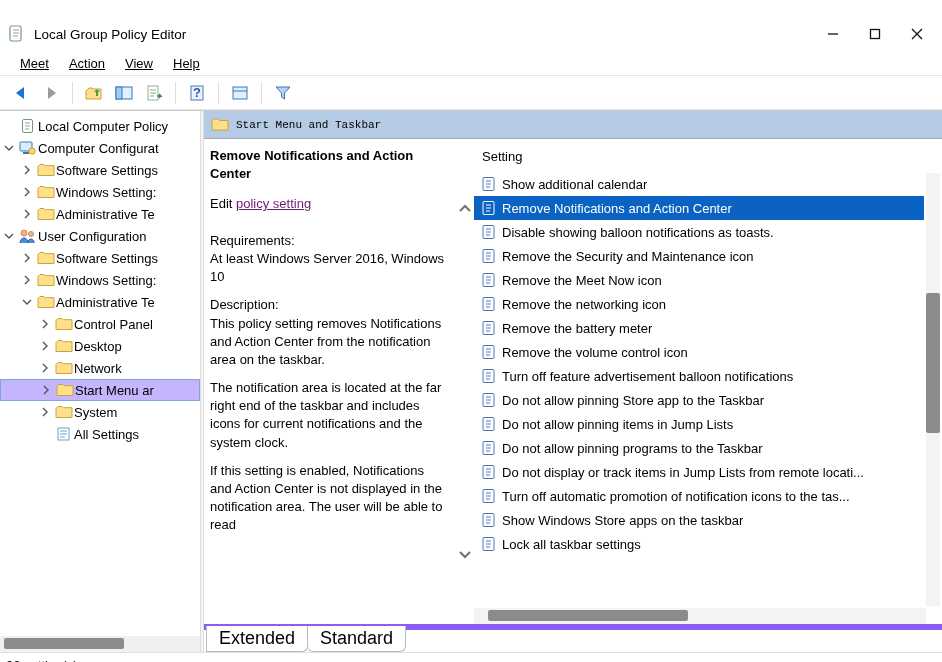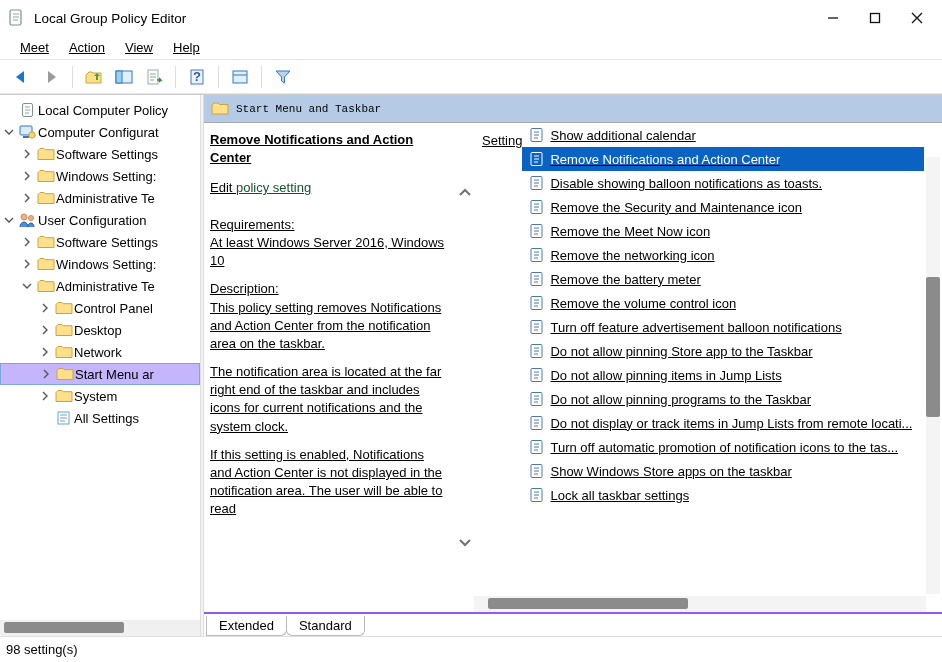--- a/index.html
+++ b/index.html
@@ -1,17 +1,17 @@
 <!DOCTYPE html>
 <html><head>
 <meta charset="utf-8">
 <style>
 * { box-sizing: border-box; font-family: "Segoe UI", Tahoma, sans-serif; font-size: 13px; }
 html, body { margin: 0; padding: 0; width: 942px; height: 662px; background: #fff; overflow: hidden; }
-.titlebar { height: 36px; display: flex; align-items: center; padding: 0 4px; }
+.titlebar { height: 36px; display: flex; align-items: center; padding: 0 4px; margin-top: 16px; }
 .titlebar .icon { width: 22px; height: 22px; margin: 0 6px 0 2px; display: flex; align-items: center; justify-content: center; }
 .titlebar .title { font-size: 13.5px; flex: 1; }
 .winctrl { width: 42px; height: 30px; display: flex; align-items: center; justify-content: center; }
 .winctrl svg { stroke: #111; }
 .menubar { height: 24px; display: flex; align-items: center; padding: 0 10px; border-bottom: 1px solid #e5e5e5; }
 .menubar span { padding: 2px 10px; }
 .toolbar { height: 34px; display: flex; align-items: center; padding: 0 6px; border-bottom: 1px solid #e5e5e5; gap: 0; }
 .tbtn { width: 28px; height: 28px; display: flex; align-items: center; justify-content: center; margin: 0 1px; border: 1px solid transparent; border-radius: 3px; }
 .toolbar .sep { width: 1px; height: 22px; background: #ddd; margin: 0 6px; }
 .workspace { display: flex; height: calc(100% - 36px - 24px - 34px - 26px); border-top: 1px solid #ccc; }
@@ -22,41 +22,41 @@
 .tree-row .exp svg { vertical-align: middle; }
 .tree-row .spc { display: inline-block; }
 .tree-row .ico { width: 20px; height: 18px; display: flex; align-items: center; justify-content: center; }
 .tree-row.sel { background: #c4b5fd; border: 1px solid #7aa6da; }
 .tree-hscroll { position: absolute; bottom: 0; left: 0; right: 0; height: 16px; background: #f0f0f0; }
 .tree-hscroll-thumb { position: absolute; left: 4px; top: 2px; height: 11px; width: 120px; background: #8b8b8b; border-radius: 2px; }
 .splitter { width: 4px; background: #f4f4f4; border-left: 1px solid #ddd; border-right: 1px solid #ddd; cursor: ew-resize; }
 .rightpane { flex: 1; display: flex; flex-direction: column; overflow: hidden; position: relative; }
 .nodehdr { height: 28px; background: #b5cbe5; display: flex; align-items: center; padding: 0 6px; border-bottom: 1px solid #aaa; }
 .nodehdr .hdrtext { font-size: 11px; font-weight: 500; font-family: Liberation Mono, monospace; }
-.detailbody { flex: 1; display: flex; overflow: hidden; border-bottom: 2px solid #8b5cf6; text-decoration: underline; }
+.detailbody { flex: 1; display: flex; overflow: hidden; border-bottom: 6px solid #8b5cf6; }
 .leftdetail { width: 252px; padding: 8px 10px 0 6px; overflow: hidden; line-height: 1.4; }
 .leftdetail .dtitle { font-weight: bold; margin-bottom: 12px; }
-.leftdetail .editlink a { color: #14532d; text-decoration: underline; }
+.leftdetail .editlink a { color: #701a75; text-decoration: underline; }
 .leftdetail p { margin: 0 0 10px 0; }
 .scrollcol { width: 18px; display: flex; flex-direction: column; justify-content: center; padding: 60px 0; }
 .scrollcol .arr { height: 18px; display: flex; align-items: center; justify-content: center; color: #707070; }
-.settingpane { flex: 1; display: flex; flex-direction: row; overflow: hidden; position: relative; }
+.settingpane { flex: 1; display: flex; flex-direction: column; overflow: hidden; position: relative; }
 .settingheader { padding: 10px 0 8px 8px; font-size: 13px; }
 .settinglist { flex: 1; overflow: hidden; padding-right: 18px; }
 .srow { display: flex; align-items: center; height: 24px; padding-left: 6px; white-space: nowrap; }
 .srow.selected { background: #0a63c2; color: #fff; }
 .srow.selected .sico svg path, .srow.selected .sico svg rect { stroke: #fff; }
 .srow .sico { width: 18px; height: 18px; display: flex; align-items: center; justify-content: center; margin-right: 4px; }
 .srow .stext { overflow: hidden; text-overflow: ellipsis; }
 .vscroll { position: absolute; right: 2px; top: 34px; bottom: 18px; width: 14px; background: #f4f4f4; }
 .vscroll-thumb { position: absolute; right: 0; width: 14px; background: #8b8b8b; border-radius: 2px; }
 .hscroll { position: absolute; left: 0; right: 16px; bottom: 0; height: 16px; background: #f4f4f4; }
 .hscroll-thumb { position: absolute; top: 2px; height: 11px; background: #8b8b8b; border-radius: 2px; }
 .tabs { height: 22px; display: flex; align-items: flex-end; padding-left: 2px; background: #fff; border-top: 1px solid #fff; }
-.tab { border: 1px solid #bbb; border-top: none; padding: 2px 12px 2px 12px; background: #fff; font-size: 13px; position: relative; border-radius: 0 0 6px 0; margin-right: -1px; }
+.tab { border: 1px solid #bbb; border-top: none; padding: 2px 12px 2px 12px; background: #fff; font-size: 18px; position: relative; border-radius: 0 0 6px 0; margin-right: -1px; }
 .tab.active { z-index: 2; background: #fff; }
 .statusbar { height: 26px; border-top: 1px solid #e0e0e0; display: flex; align-items: center; padding: 0 6px; background: #fff; }
 svg { display: block; }
 </style>
 </head>
 <body>
 
 <div class="titlebar">
   <div class="icon">
     <svg width="18" height="18" viewBox="0 0 18 18">

